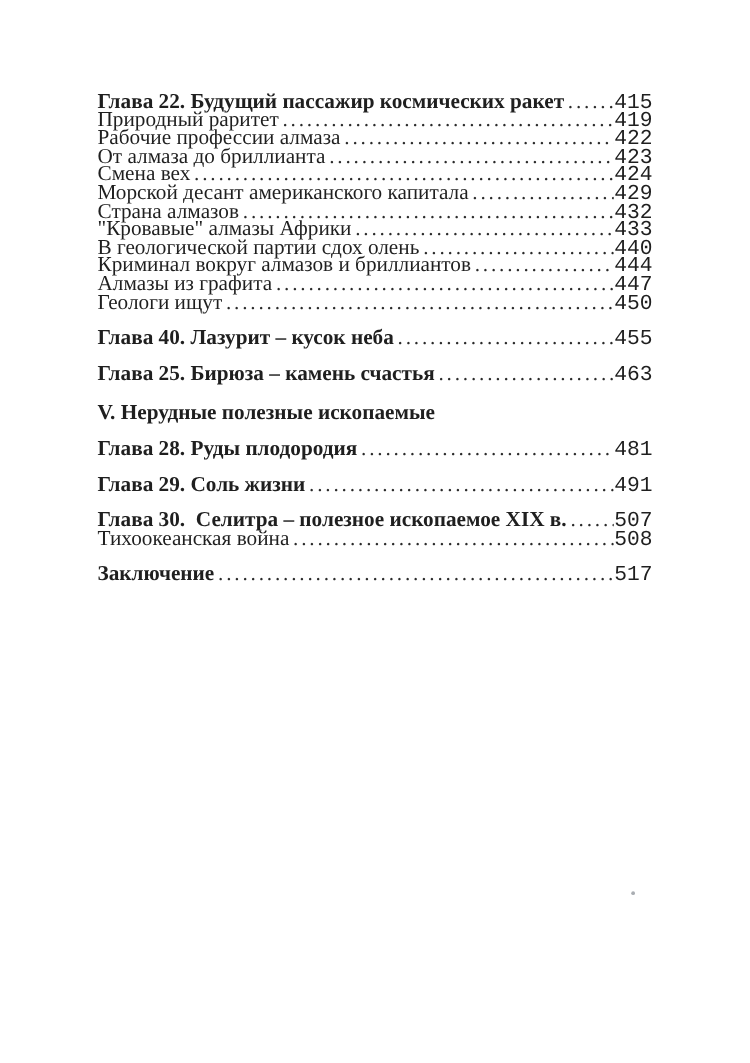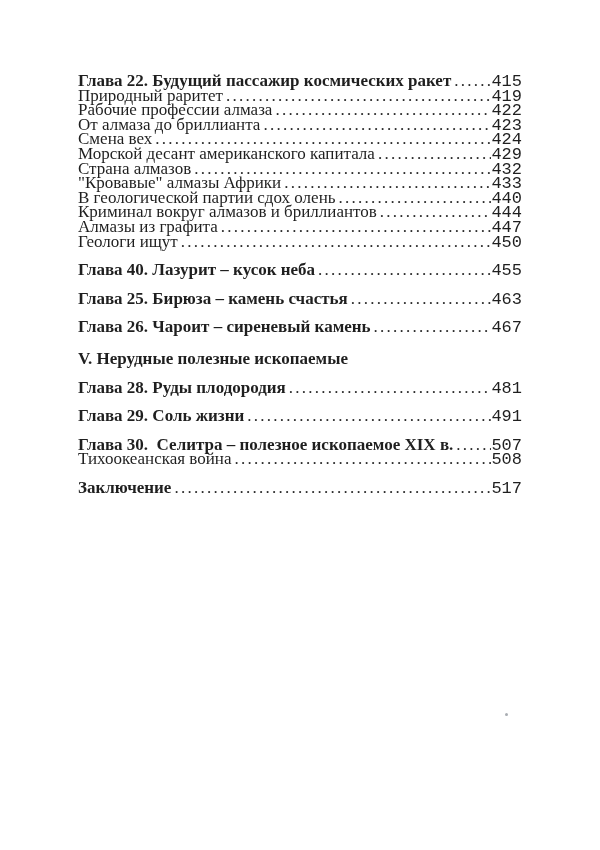--- a/index.html
+++ b/index.html
@@ -147,25 +147,20 @@
         <span class="toc-page">455</span>
       </div>
 
 
       <div class="toc-row bold gap">
         <span class="toc-label">Глава 25. Бирюза – камень счастья</span>
         <span class="toc-leader"></span>
         <span class="toc-page">463</span>
       </div>
 
-      <div class="toc-row bold gap">
-        <span class="toc-label">Глава 26. Чароит – сиреневый камень</span>
-        <span class="toc-leader"></span>
-        <span class="toc-page">467</span>
-      </div>
 
 
       <div class="toc-row bold gap heading no-page">
         <span class="toc-label">V. Нерудные полезные ископаемые</span>
 
       </div>
 
       <div class="toc-row bold gap">
         <span class="toc-label">Глава 28. Руды плодородия</span>
         <span class="toc-leader"></span>

